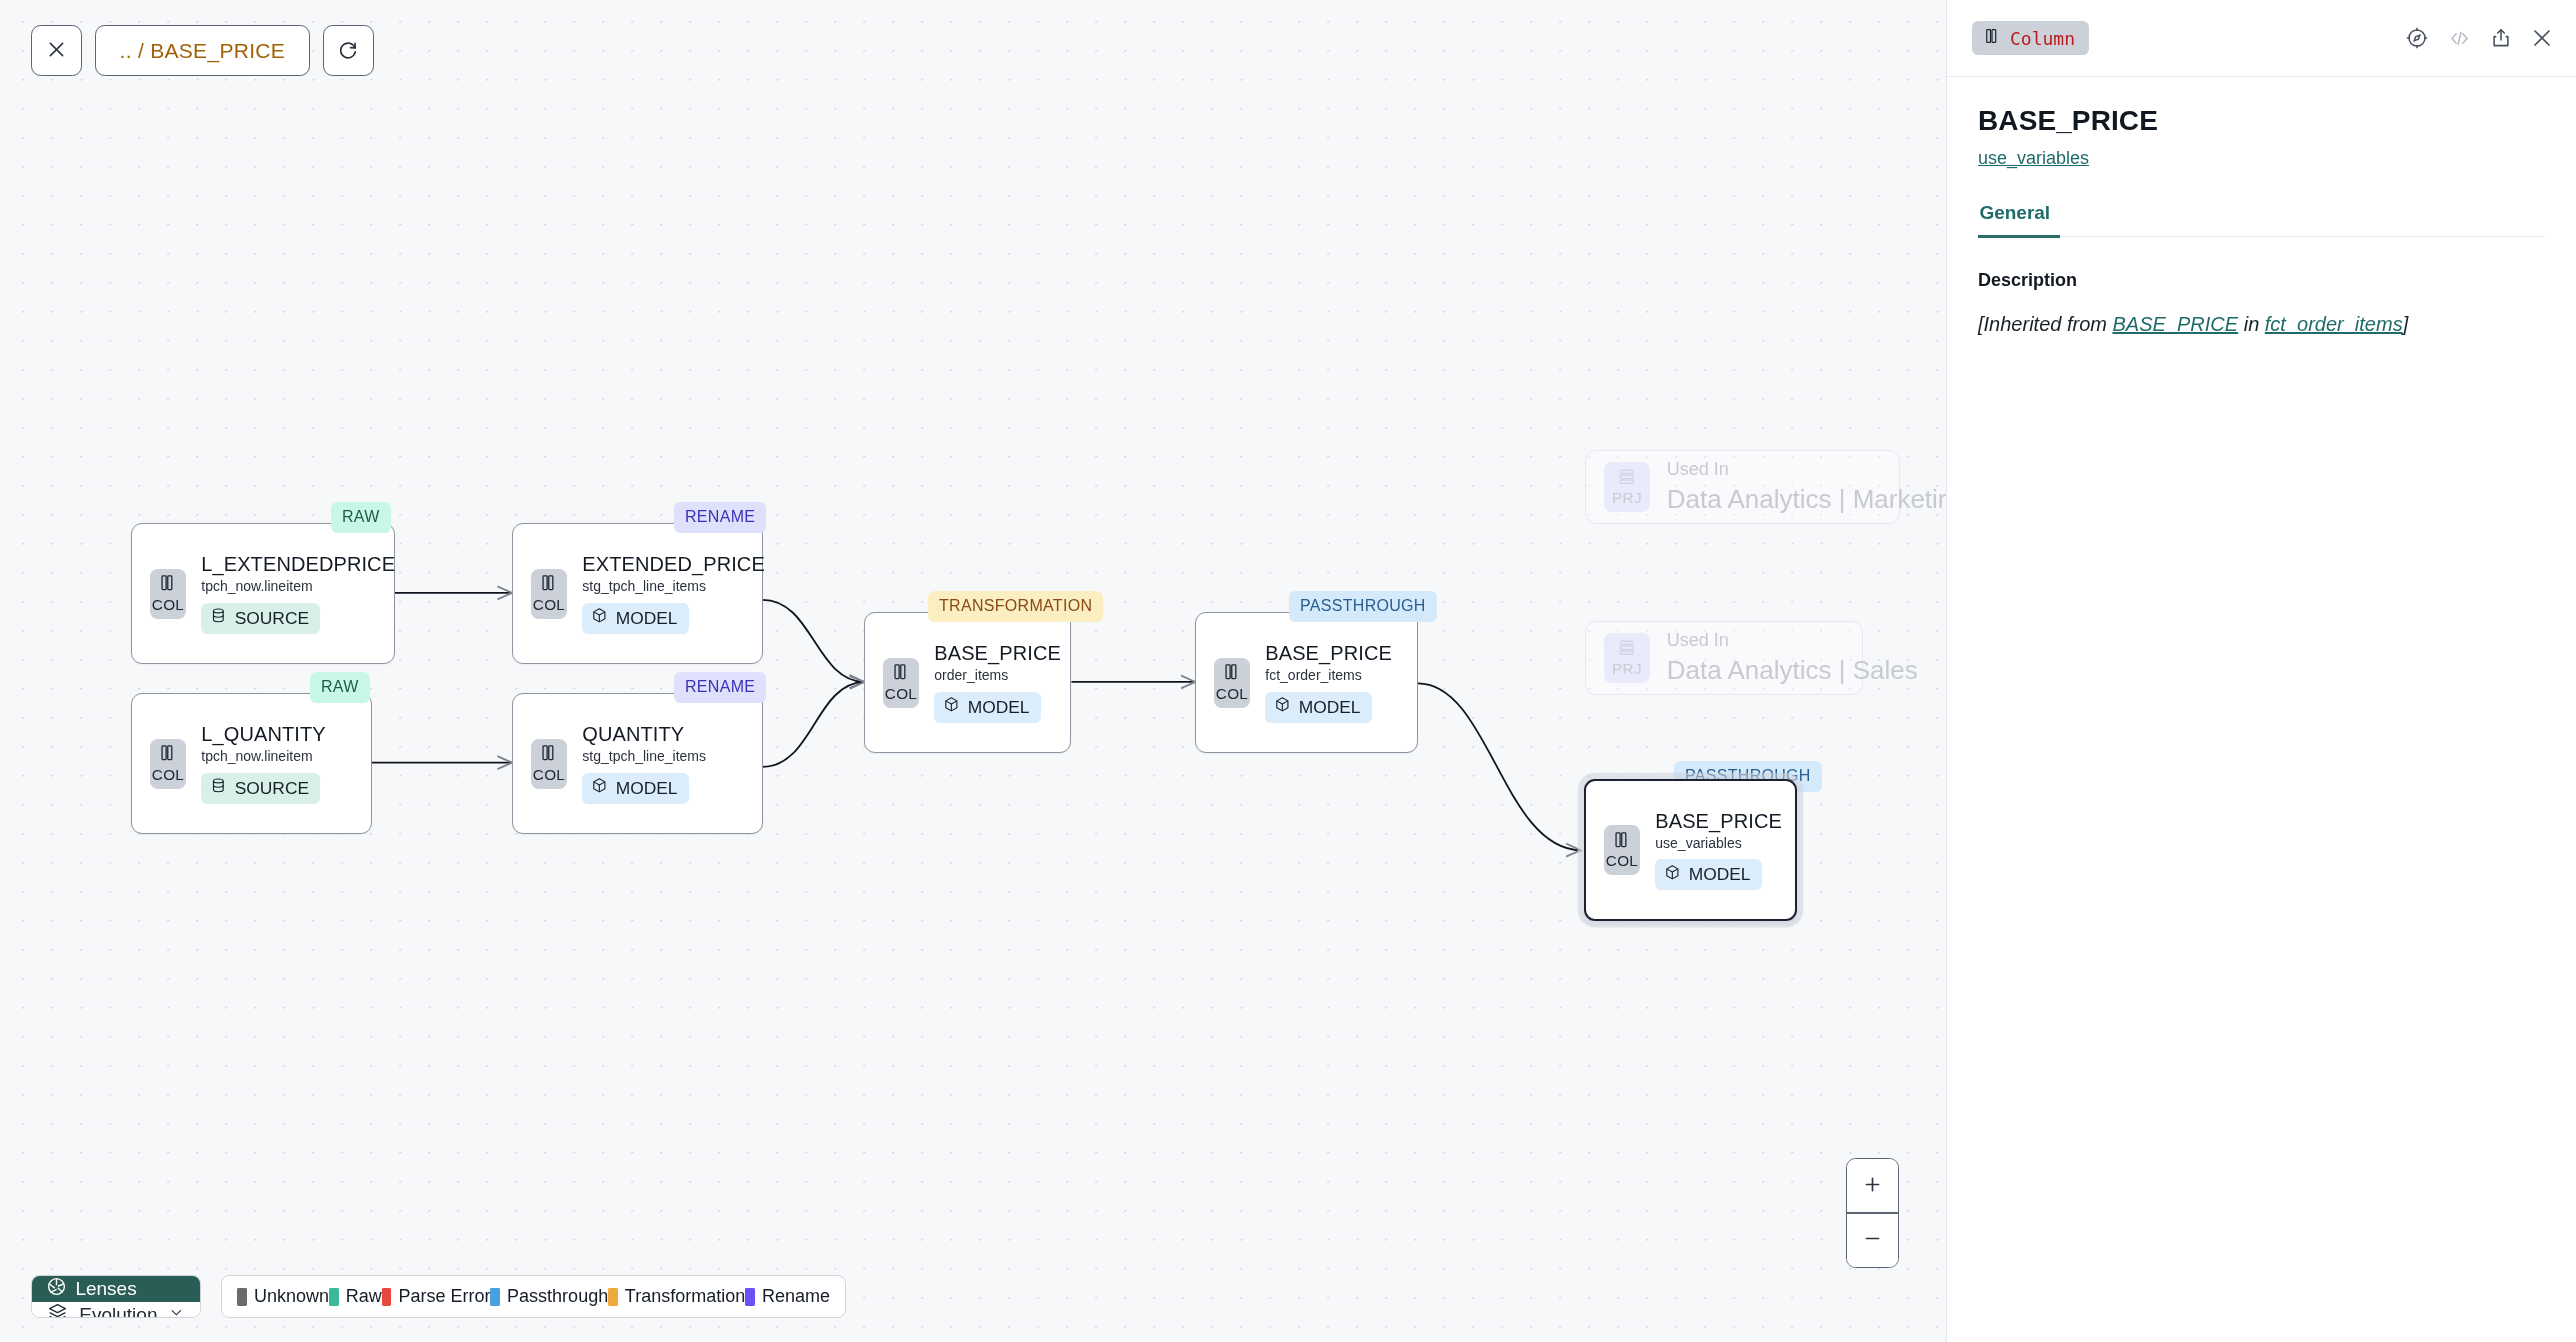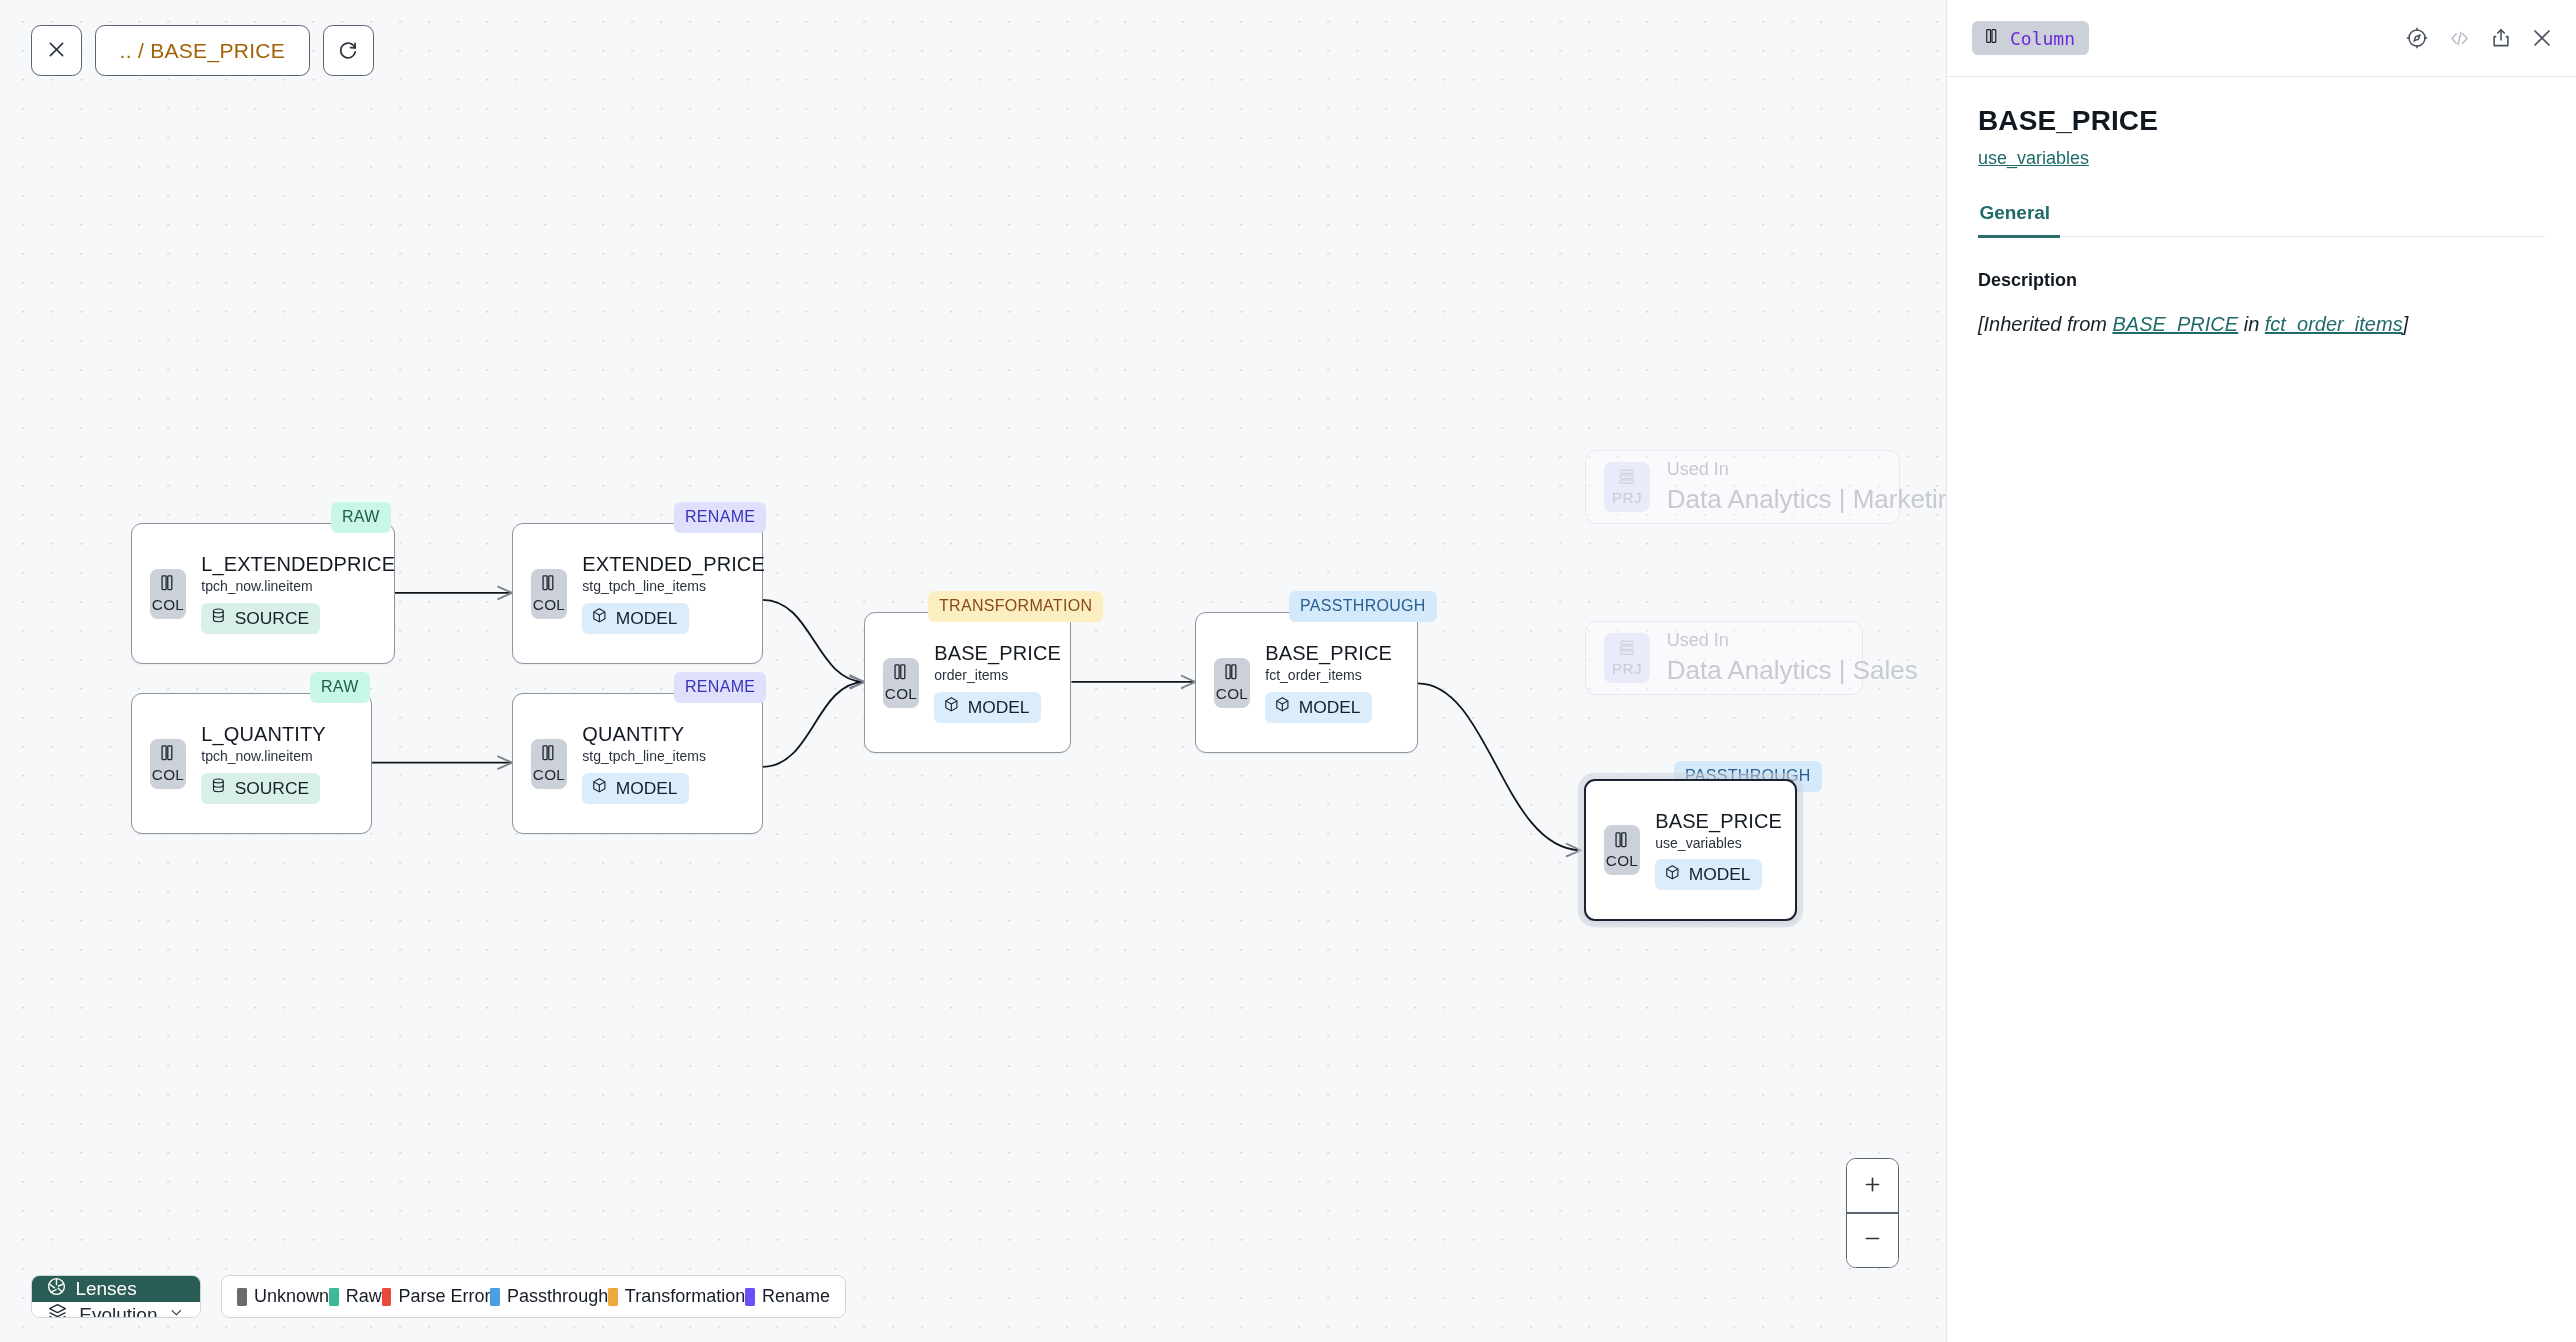--- a/index.html
+++ b/index.html
@@ -181,21 +181,21 @@
     padding: 0 22px 0 25px;
     border-bottom: 1px solid #e7eaef;
   }
   .chip-column {
     display: inline-flex; align-items: center; gap: 9px;
     background: #ccd1d9;
     border-radius: 6.3px;
     padding: 6.3px 14px 6.3px 11px;
     font-family: "DejaVu Sans Mono", monospace;
     font-size: 18px;
-    color: #6d28d9;
+    color: #b91c1c;
   }
   .head-icons { display: flex; align-items: center; gap: 18px; color: #46505e; }
   .head-icons .ic { cursor: pointer; display: flex; }
   .head-icons .ic.dim { color: #b9bfc9; }
 
   .panel-body { padding: 28px 31px 0 31px; }
   .panel-title { font-size: 28px; font-weight: bold; letter-spacing: 0.1px; color: #111821; }
   .panel-link {
     display: inline-block;
     margin-top: 11px;

